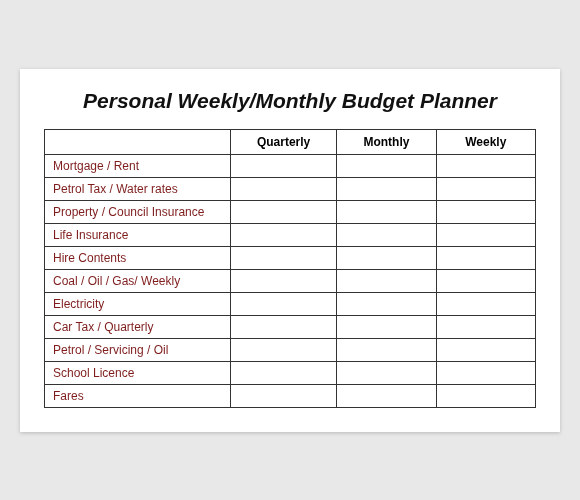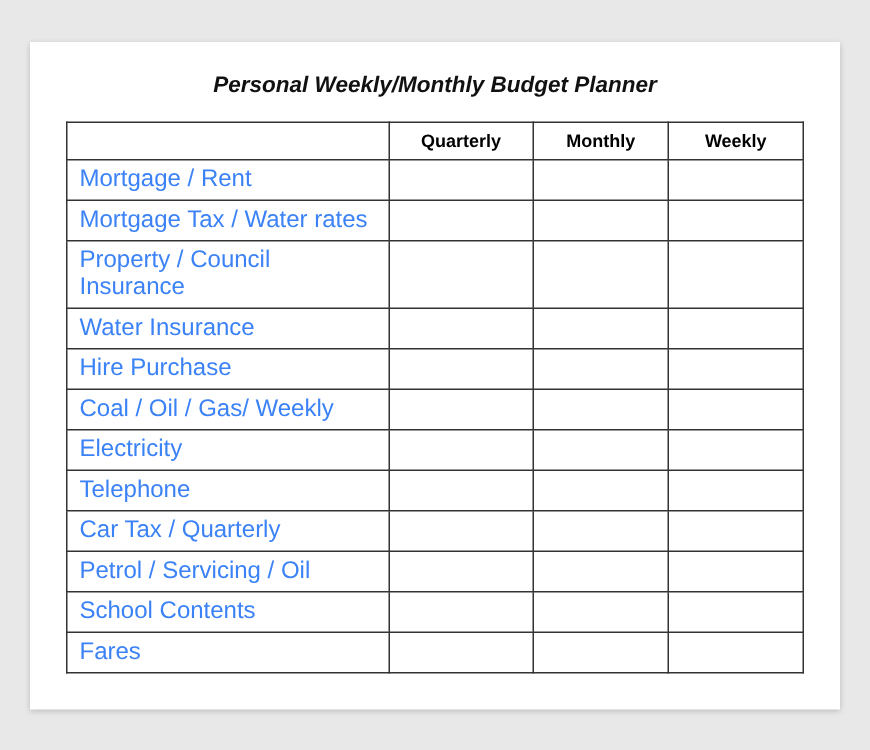--- a/index.html
+++ b/index.html
@@ -20,21 +20,21 @@
 
     .page {
       background: #ffffff;
       width: 540px;
       padding: 20px 24px 24px 24px;
       box-shadow: 0 1px 4px rgba(0,0,0,0.2);
     }
 
     .title {
       text-align: center;
-      font-size: 15px;
+      font-size: 21px;
       font-weight: bold;
       font-style: italic;
       margin-bottom: 16px;
       color: #111;
     }
 
     table {
       width: 100%;
       border-collapse: collapse;
       font-size: 12px;
@@ -53,22 +53,22 @@
       background: #fff;
     }
 
     tbody tr td {
       border: 1px solid #333;
       padding: 4px 8px;
       height: 22px;
     }
 
     tbody tr td:first-child {
-      font-size: 16px;
-      color: #3b82f6;
+      font-size: 12px;
+      color: #7f1d1d;
     }
 
     tbody tr td:not(:first-child) {
       min-width: 90px;
     }
   </style>
 </head>
 <body>
 
 <div class="page">
@@ -83,75 +83,69 @@
       </tr>
     </thead>
     <tbody id="table-body">
     <tr>
           <td>Mortgage  /  Rent</td>
           <td contenteditable="true" style=""></td>
           <td contenteditable="true" style=""></td>
           <td contenteditable="true" style=""></td>
         </tr>
         <tr>
-          <td>Mortgage Tax / Water rates</td>
+          <td>Petrol Tax / Water rates</td>
           <td contenteditable="true" style=""></td>
           <td contenteditable="true" style=""></td>
           <td contenteditable="true" style=""></td>
         </tr>
         <tr>
           <td>Property / Council Insurance</td>
           <td contenteditable="true" style=""></td>
           <td contenteditable="true" style=""></td>
           <td contenteditable="true" style=""></td>
         </tr>
         <tr>
-          <td>Water Insurance</td>
+          <td>Life Insurance</td>
           <td contenteditable="true" style=""></td>
           <td contenteditable="true" style=""></td>
           <td contenteditable="true" style=""></td>
         </tr>
         <tr>
-          <td>Hire Purchase</td>
+          <td>Hire Contents</td>
           <td contenteditable="true" style=""></td>
           <td contenteditable="true" style=""></td>
           <td contenteditable="true" style=""></td>
         </tr>
         <tr>
           <td>Coal / Oil / Gas/ Weekly</td>
           <td contenteditable="true" style=""></td>
           <td contenteditable="true" style=""></td>
           <td contenteditable="true" style=""></td>
         </tr>
         <tr>
           <td>Electricity</td>
           <td contenteditable="true" style=""></td>
           <td contenteditable="true" style=""></td>
           <td contenteditable="true" style=""></td>
         </tr>
         <tr>
-          <td>Telephone</td>
-          <td contenteditable="true" style=""></td>
-          <td contenteditable="true" style=""></td>
-          <td contenteditable="true" style=""></td>
-        </tr>
-        <tr>
           <td>Car Tax  /  Quarterly</td>
           <td contenteditable="true" style=""></td>
           <td contenteditable="true" style=""></td>
           <td contenteditable="true" style=""></td>
         </tr>
         <tr>
           <td>Petrol / Servicing / Oil</td>
           <td contenteditable="true" style=""></td>
           <td contenteditable="true" style=""></td>
           <td contenteditable="true" style=""></td>
         </tr>
         <tr>
-          <td>School Contents</td>
+          <td>School Licence</td>
           <td contenteditable="true" style=""></td>
           <td contenteditable="true" style=""></td>
           <td contenteditable="true" style=""></td>
         </tr>
         <tr>
           <td>Fares</td>
           <td contenteditable="true" style=""></td>
           <td contenteditable="true" style=""></td>
           <td contenteditable="true" style=""></td>
         </tr>

